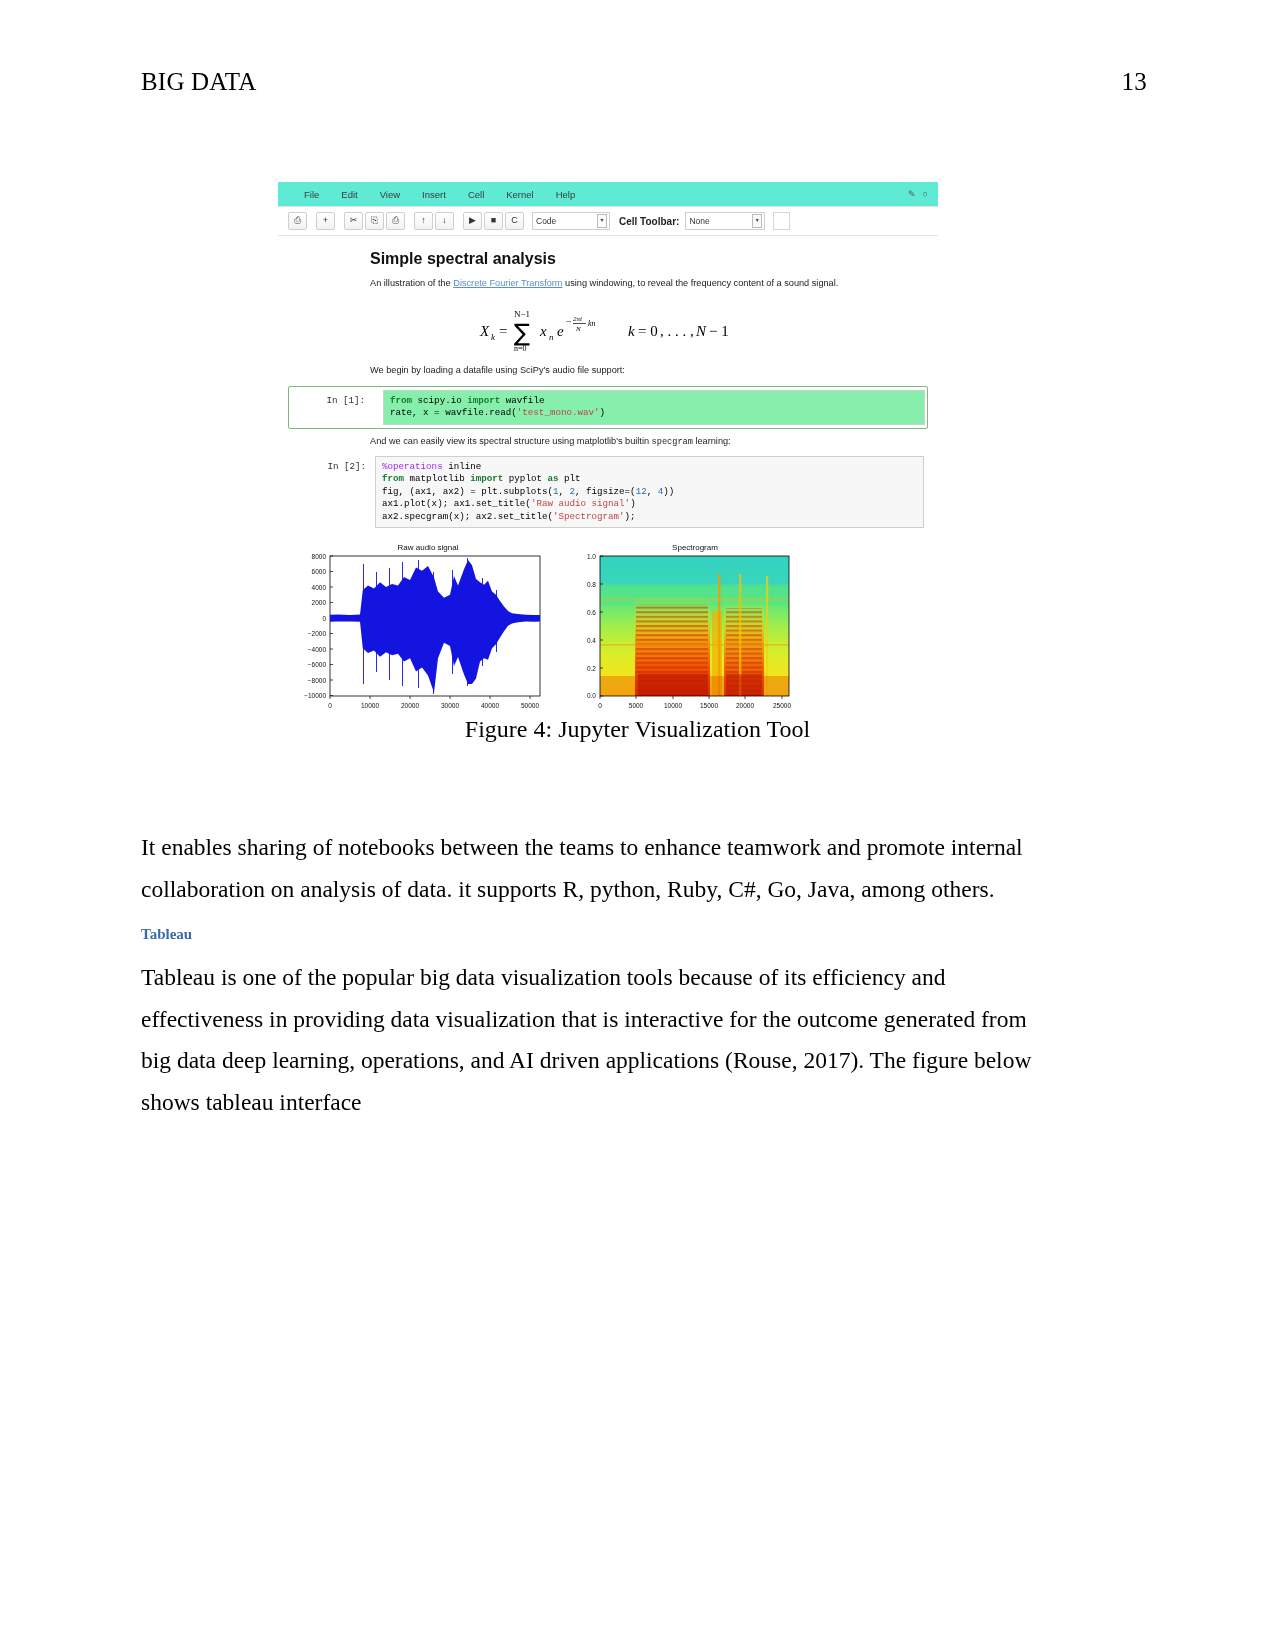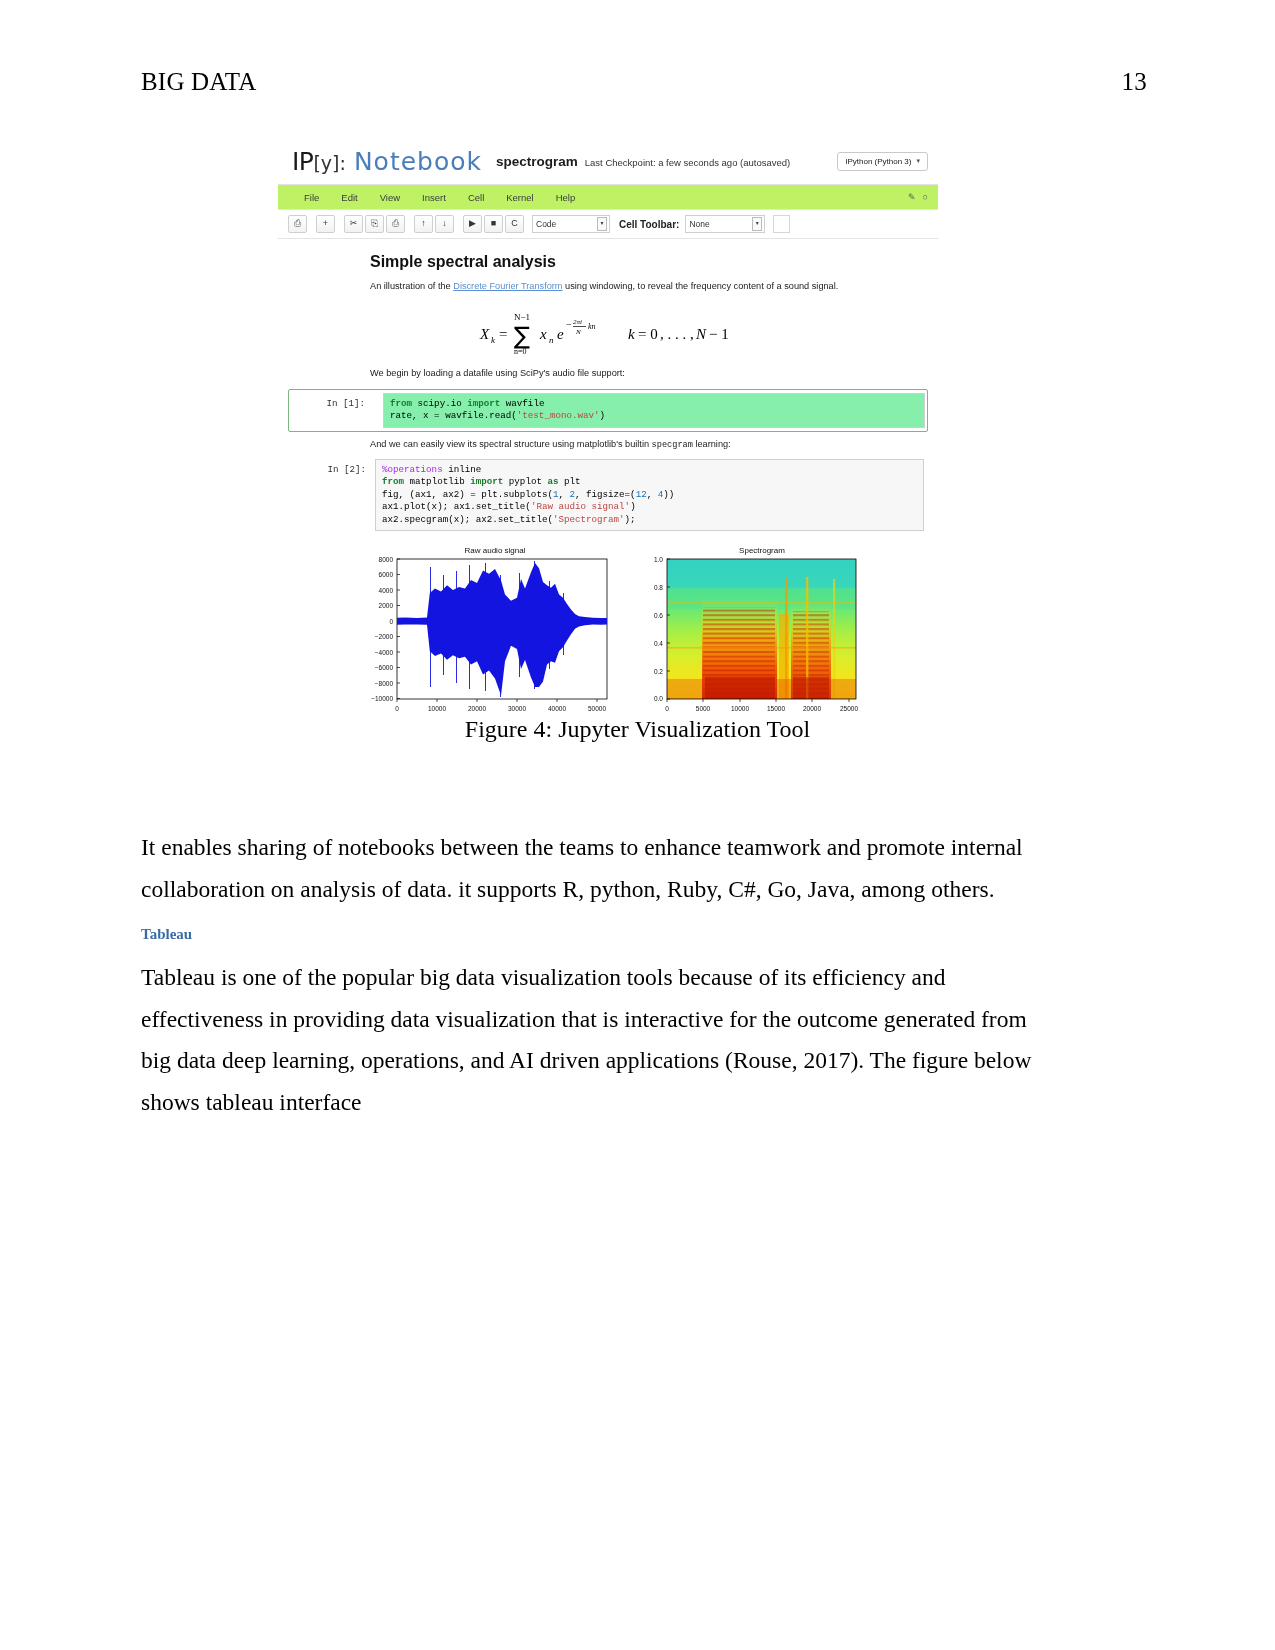--- a/index.html
+++ b/index.html
@@ -97,24 +97,25 @@
     align-items: center;
     gap: 5px;
   }
   .nb-kernel .caret { font-size: 7px; color: #555; }
 
   
   .nb-menu {
     height: 24px;
     display: flex;
     align-items: center;
-    background: #bef264;
+    background: #5eead4;
     border-bottom: 1px solid #e3e3e3;
     padding-left: 26px;
     position: relative;
+    margin-top: 44px;
   }
   .nb-menu .mi {
     font-size: 9.5px;
     color: #3b3b3b;
     margin-right: 22px;
     white-space: nowrap;
   }
   .nb-menu .tools {
     position: absolute;
     right: 10px;
@@ -243,21 +244,20 @@
   }
   .cell.selected .cinput { background:#86efac;margin-left:9px; }
   .kw      { color: #197b30; font-weight: bold; }
   .str     { color: #bb4444; }
   .num     { color: #1a6fbb; }
   .magic   { color: #aa22ff; }
 
   
   .plots {
     display: flex;
-    justify-content: center;
     gap: 10px;
     padding: 6px 0 6px 0;
   }
   .plot svg { display: block; }
 
   
   .caption {
     position: absolute;
     left: 141px;
     right: 141px;
@@ -293,29 +293,20 @@
 <div class="page">
 
   <div class="run-head">
     <span class="title">BIG DATA</span>
     <span class="pageno">13</span>
   </div>
 
   <div class="figure-wrap">
     <div class="nb">
 
-      <div class="nb-top">
-        <span class="nb-logo"><span class="ip">IP</span><span class="br">[y]:</span> <span class="nb-word">Notebook</span></span>
-        <span class="nb-name">spectrogram</span>
-        <span class="nb-ckpt">Last Checkpoint: a few seconds ago (autosaved)</span>
-        <span class="nb-kernel">
-          <span>IPython (Python 3)</span>
-          <span class="caret">▾</span>
-        </span>
-      </div>
 
       <div class="nb-menu">
         <span class="mi">File</span>
         <span class="mi">Edit</span>
         <span class="mi">View</span>
         <span class="mi">Insert</span>
         <span class="mi">Cell</span>
         <span class="mi">Kernel</span>
         <span class="mi">Help</span>
         <span class="tools">

